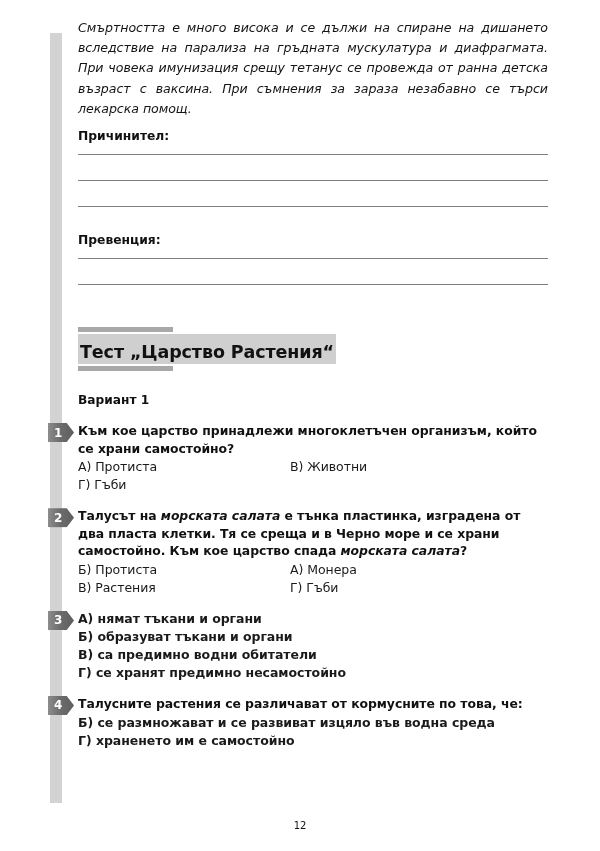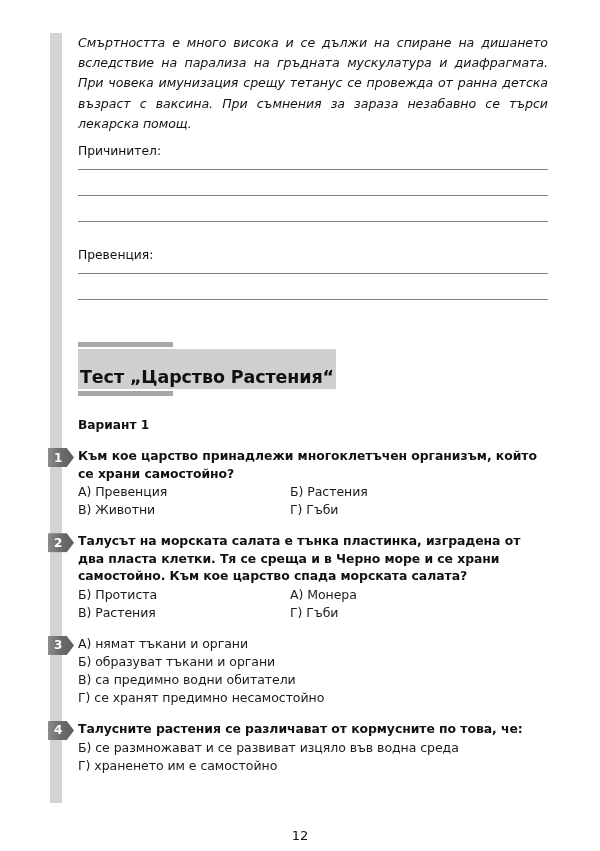--- a/index.html
+++ b/index.html
@@ -31,40 +31,40 @@
     top: 33px;
     width: 12px;
     height: 770px;
     background: #d3d3d3;
   }
 
   
   .content {
     position: absolute;
     left: 78px;
-    top: 33px;
+    top: 18px;
     width: 470px;
   }
 
   
   .intro {
     font-style: italic;
     font-size: 12.6px;
     line-height: 20.2px;
     text-align: justify;
     color: #141414;
     letter-spacing: -0.05px;
   }
 
   
   .blank-block {
     margin-top: 9px;
   }
   .blank-label {
-    font-weight: normal;
+    font-weight: bold;
     font-size: 12.3px;
     line-height: 17px;
     color: #111111;
     margin-bottom: 9px;
   }
   .rule-line {
     border-bottom: 1.1px solid #808080;
     height: 0;
     margin-bottom: 25px;
   }
@@ -82,21 +82,21 @@
   }
   .bar-top { margin-bottom: 2px; }
   .bar-bottom { margin-top: 2px; }
 
   .test-title {
     display: inline-block;
     background: #cfcfcf;
     font-size: 17.5px;
     font-weight: bold;
     line-height: 24px;
-    padding: 16px 2px 0 2px;
+    padding: 6px 2px 0 2px;
     color: #111111;
     letter-spacing: -0.1px;
   }
 
   .variant {
     font-weight: bold;
     font-size: 12.2px;
     margin-top: 22px;
     color: #111111;
   }
@@ -133,49 +133,51 @@
 
   .q-text {
     font-weight: bold;
     font-size: 12.4px;
     line-height: 17.6px;
     color: #111111;
     letter-spacing: -0.05px;
     margin-top: 8px;
   }
   .q-text .it {
+    font-style: italic;
     font-weight: bold;
   }
 
   .answers {
     margin-top: 1px;
   }
   .answers.two-col {
     display: grid;
     grid-template-columns: 212px 1fr;
     grid-auto-rows: 18px;
   }
   .answers.one-col {
     display: block;
+    font-weight: bold;
   }
   .answer {
     font-size: 12.5px;
     line-height: 18px;
     color: #1a1a1a;
     letter-spacing: -0.05px;
   }
 
   
   .page-number {
     position: absolute;
     left: 0;
     right: 0;
-    bottom: 8px;
+    bottom: 20px;
     text-align: center;
-    font-size: 13px;
+    font-size: 10px;
     color: #111111;
     font-weight: normal;
   }
 </style>
 </head>
 <body>
 
 <div class="page">
 
   <div class="side-rule"></div>
@@ -207,22 +209,21 @@
       </div>
       <div class="bar-bottom"></div>
       <div class="variant">Вариант 1</div>
     </div>
 
     <div class="questions" id="questions-host">
         <div class="question">
           <div class="q-badge">1</div>
           <div class="q-text"><span>Към кое царство принадлежи многоклетъчен организъм, който се храни самостойно?</span></div>
           <div class="answers two-col">
-            <div class="answer">А) Превенция</div>
-            <div class="answer">Б) Растения</div>
+            <div class="answer">А) Протиста</div>
             <div class="answer">В) Животни</div>
             <div class="answer">Г) Гъби</div>
           </div>
         </div>
         <div class="question">
           <div class="q-badge">2</div>
           <div class="q-text"><span>Талусът на </span><span class="it">морската салата</span><span> е тънка пластинка, изградена от два пласта клетки. Тя се среща и в Черно море и се храни самостойно. Към кое царство спада </span><span class="it">морската салата</span><span>?</span></div>
           <div class="answers two-col">
             <div class="answer">Б) Протиста</div>
             <div class="answer">А) Монера</div>

